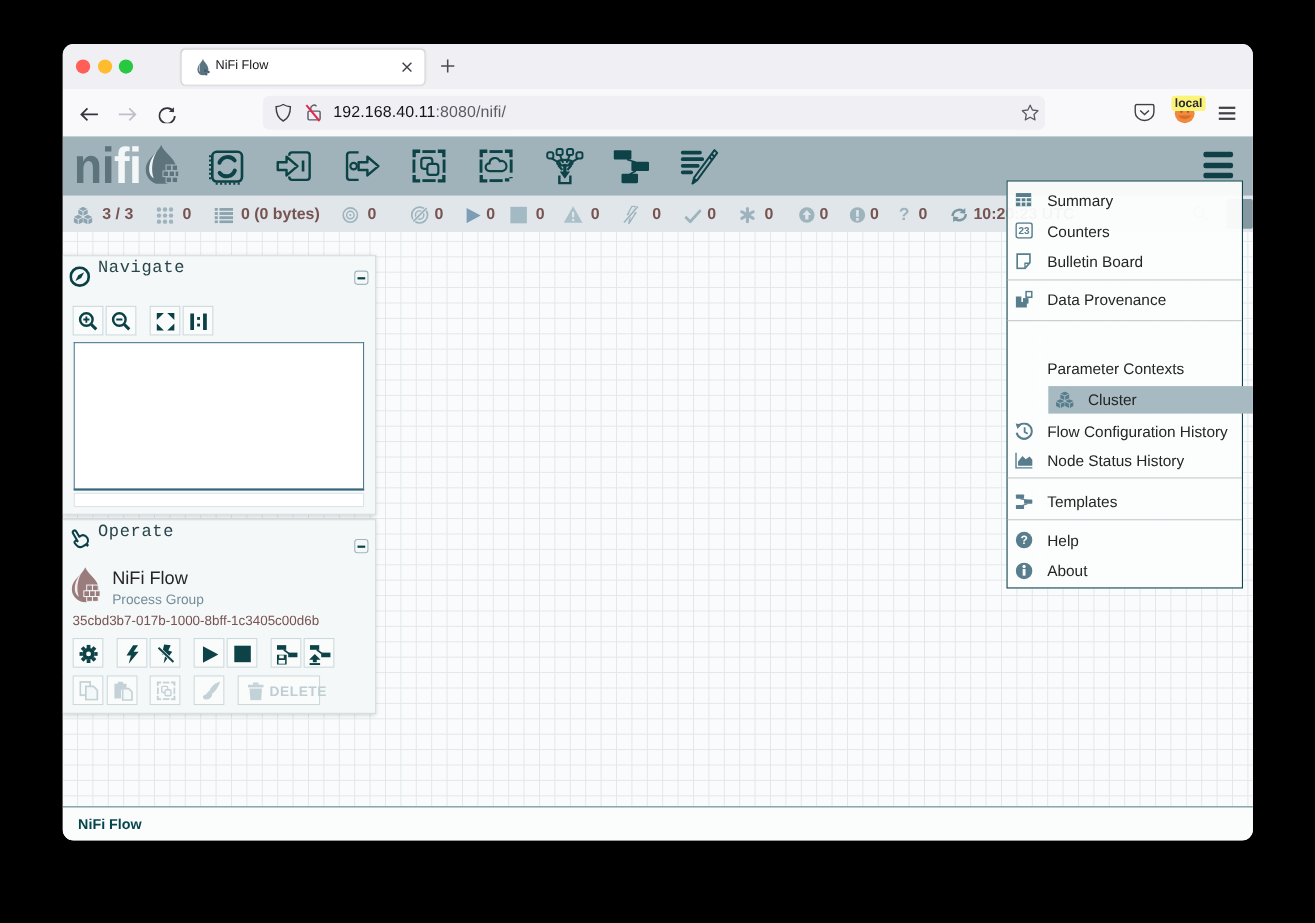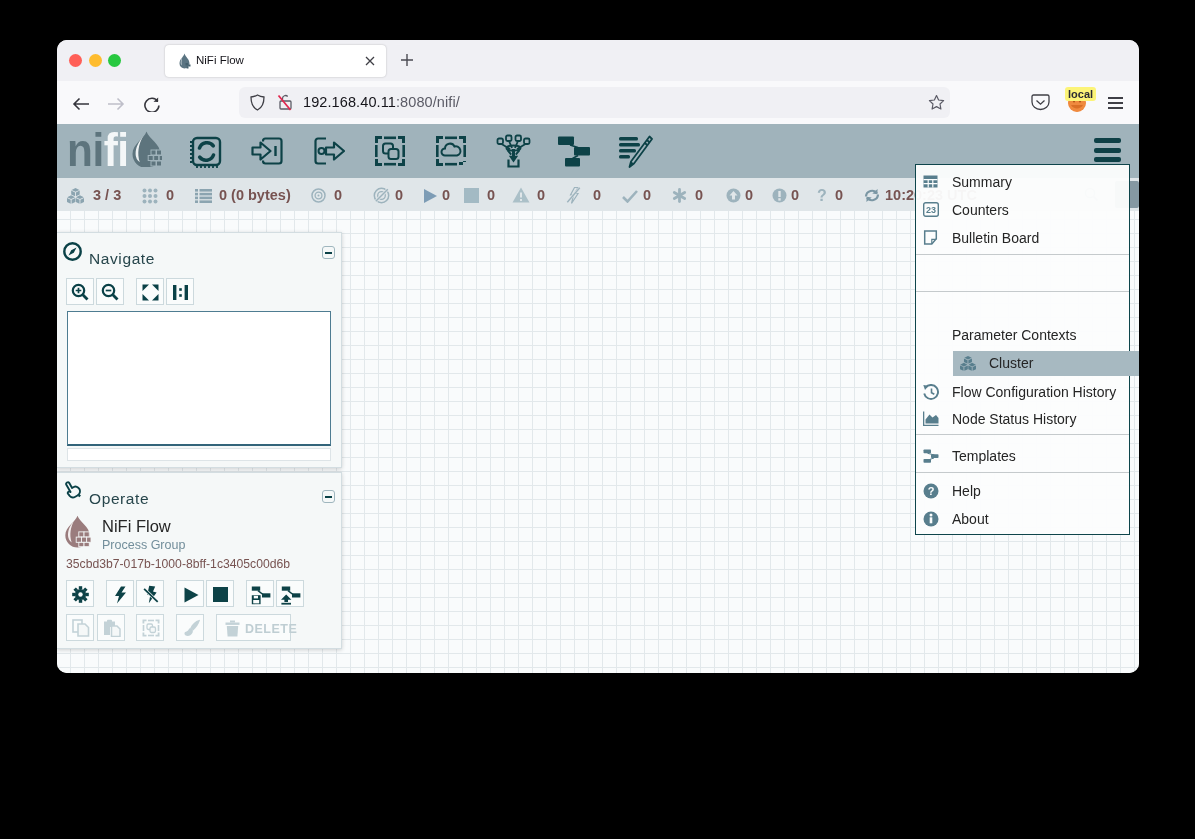--- a/index.html
+++ b/index.html
@@ -1,17 +1,17 @@
 <!DOCTYPE html>
 <html><head>
 <meta charset="utf-8">
 <style>
   * { margin:0; padding:0; box-sizing:border-box; }
   html,body { width:1195px; height:839px; background:#000; font-family:"Liberation Sans", sans-serif; overflow:hidden; }
-  #win { position:absolute; left:57px; top:40px; width:1082px; height:633px; border-radius:10px; overflow:hidden; background:#fff; }
+  #win { position:absolute; left:57px; top:40px; width:1082px; height:724px; border-radius:10px; overflow:hidden; background:#fff; }
   
   #tabbar { position:absolute; left:0; top:0; width:1082px; height:41px; background:#f0f0f4; }
   .light { position:absolute; top:14px; width:13px; height:13px; border-radius:50%; }
   #tab { position:absolute; left:108px; top:5px; width:221px; height:32px; background:#fff; border-radius:4px; box-shadow:0 0 2px rgba(0,0,0,0.25); }
   #tab .title { position:absolute; left:31px; top:9px; font-size:11.5px; color:#15141a; }
   #navbar { position:absolute; left:0; top:41px; width:1082px; height:43px; background:#f9f9fb; }
   #urlbar { position:absolute; left:182px; top:6px; width:711px; height:31px; background:#f0f0f4; border-radius:6px; }
   #urltext { position:absolute; left:64px; top:7px; font-size:14.5px; color:#15141a; letter-spacing:0.1px; }
   #urltext .dim { color:#5b5b66; }
   
@@ -29,21 +29,21 @@
   
   #canvas { position:absolute; left:0; top:171px; width:1082px; height:522px;
     background-color:#f9fbfc;
     background-image:linear-gradient(to right,#e2e8eb 1px,transparent 1px),linear-gradient(to bottom,#e2e8eb 1px,transparent 1px);
     background-size:14px 14px; background-position:13px 8px; }
   
   #breadcrumb { position:absolute; left:0; top:693px; width:1082px; height:31px; background:#fbfdfd; border-top:1.5px solid #5f8292; }
   #breadcrumb span { position:absolute; left:14px; top:8px; font-weight:bold; font-size:13px; color:#07454c; }
   
   .panel { position:absolute; left:0; width:285px; background:#f5f8f8; border:1px solid #d3dde1; border-left:none; box-shadow:0 1px 4px rgba(0,0,0,0.18); }
-  .panel h3 { position:absolute; left:32px; top:17px; font-family:Liberation Sans, sans-serif; font-weight:normal; font-size:15.5px; color:#27464c; letter-spacing:0.6px; }
+  .panel h3 { position:absolute; left:32px; top:1px; font-family:Liberation Mono, monospace; font-weight:normal; font-size:15.5px; color:#27464c; letter-spacing:0.6px; }
   .minusbtn { position:absolute; left:265px; top:13px; width:13px; height:13px; border:1px solid #9fb6be; border-radius:3px; background:#f5f8f8; }
   .minusbtn::after { content:""; position:absolute; left:2px; top:5px; width:7px; height:2px; background:#0a4147; }
   .pbtn { position:absolute; border:1px solid #ccd9dd; background:#fafcfc; }
   
   #menu { position:absolute; left:858px; top:124px; width:215px; height:371px; background:rgba(252,253,253,0.955); border:1px solid #0e454b; }
   #menu .mi { position:absolute; left:0; width:213px; height:28px; }
   #menu .mi span { position:absolute; left:36px; top:6px; font-size:14px; color:#252525; }
   #menu .mi svg { position:absolute; left:7px; top:6px; }
   #menu .sep { position:absolute; left:0; width:213px; height:1px; background:#c5cacc; }
   #menu .hl { background:#a7b9c1;margin-left:37px; }
@@ -540,20 +540,28 @@
       <span>Counters</span>
     </div>
     <div class="mi" style="top:59px">
       <svg width="15" height="15" viewBox="0 0 15 15">
         <path d="M1.7 1 H13.3 V8.8 L8.8 14 H1.7 Z" fill="none" stroke="#587e8d" stroke-width="1.5"></path>
         <path d="M8.8 14 V9.3 H13.3" fill="none" stroke="#587e8d" stroke-width="1.2"></path>
       </svg>
       <span>Bulletin Board</span>
     </div>
     <div class="sep" style="top:88.5px"></div>
+    <div class="mi" style="top:93px">
+      <svg width="16" height="16" viewBox="0 0 16 16">
+        <path d="M0.5 5.5 H5.5 V10.5 H10.5 V15.5 H0.5 Z" fill="#587e8d"></path>
+        <rect x="7" y="7" width="5" height="5" fill="#587e8d"></rect>
+        <rect x="9.8" y="1" width="5.2" height="5.2" fill="none" stroke="#587e8d" stroke-width="1.4"></rect>
+      </svg>
+      <span>Data Provenance</span>
+    </div>
     <div class="sep" style="top:125.5px"></div>
     <div class="mi" style="top:156px">
         <span>Parameter Contexts</span>
       </div>
     <div class="mi hl" style="top:185.5px;height:25px">
       <svg width="16" height="15" viewBox="0 0 17 16" style="top:5px">
         <g fill="#587e8d">
           <path d="M8.5 0 L12.4 1.9 L8.5 3.8 L4.6 1.9 Z"></path>
           <path d="M4.2 2.6 L8 4.4 V8.2 L4.2 6.4 Z M8.9 4.4 L12.7 2.6 V6.4 L8.9 8.2 Z"></path>
           <path d="M4.1 7.3 L8 9.2 L4.1 11.1 L0.2 9.2 Z M12.9 7.3 L16.8 9.2 L12.9 11.1 L9 9.2 Z"></path>

